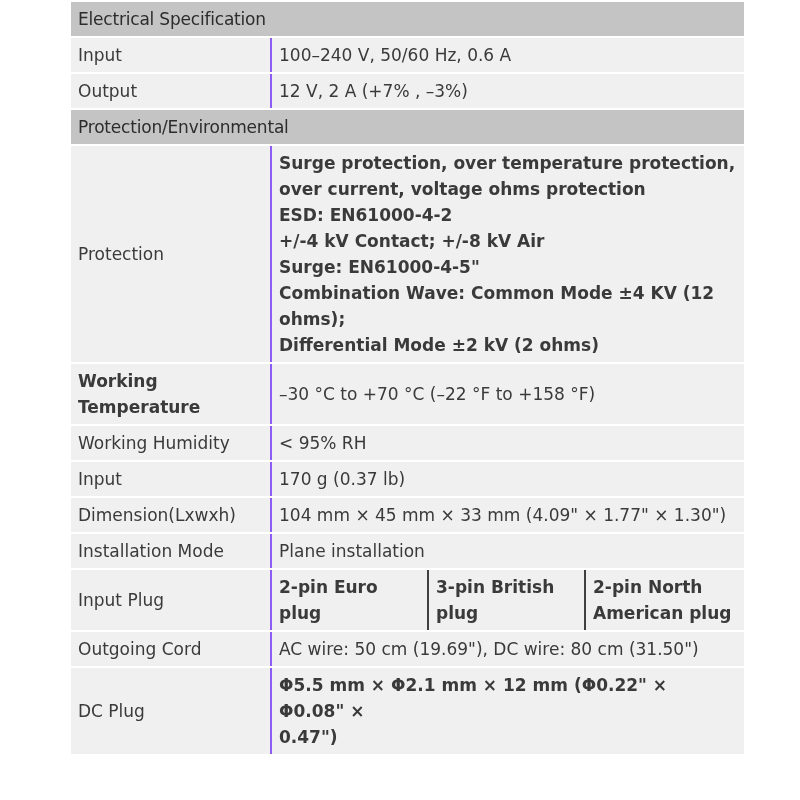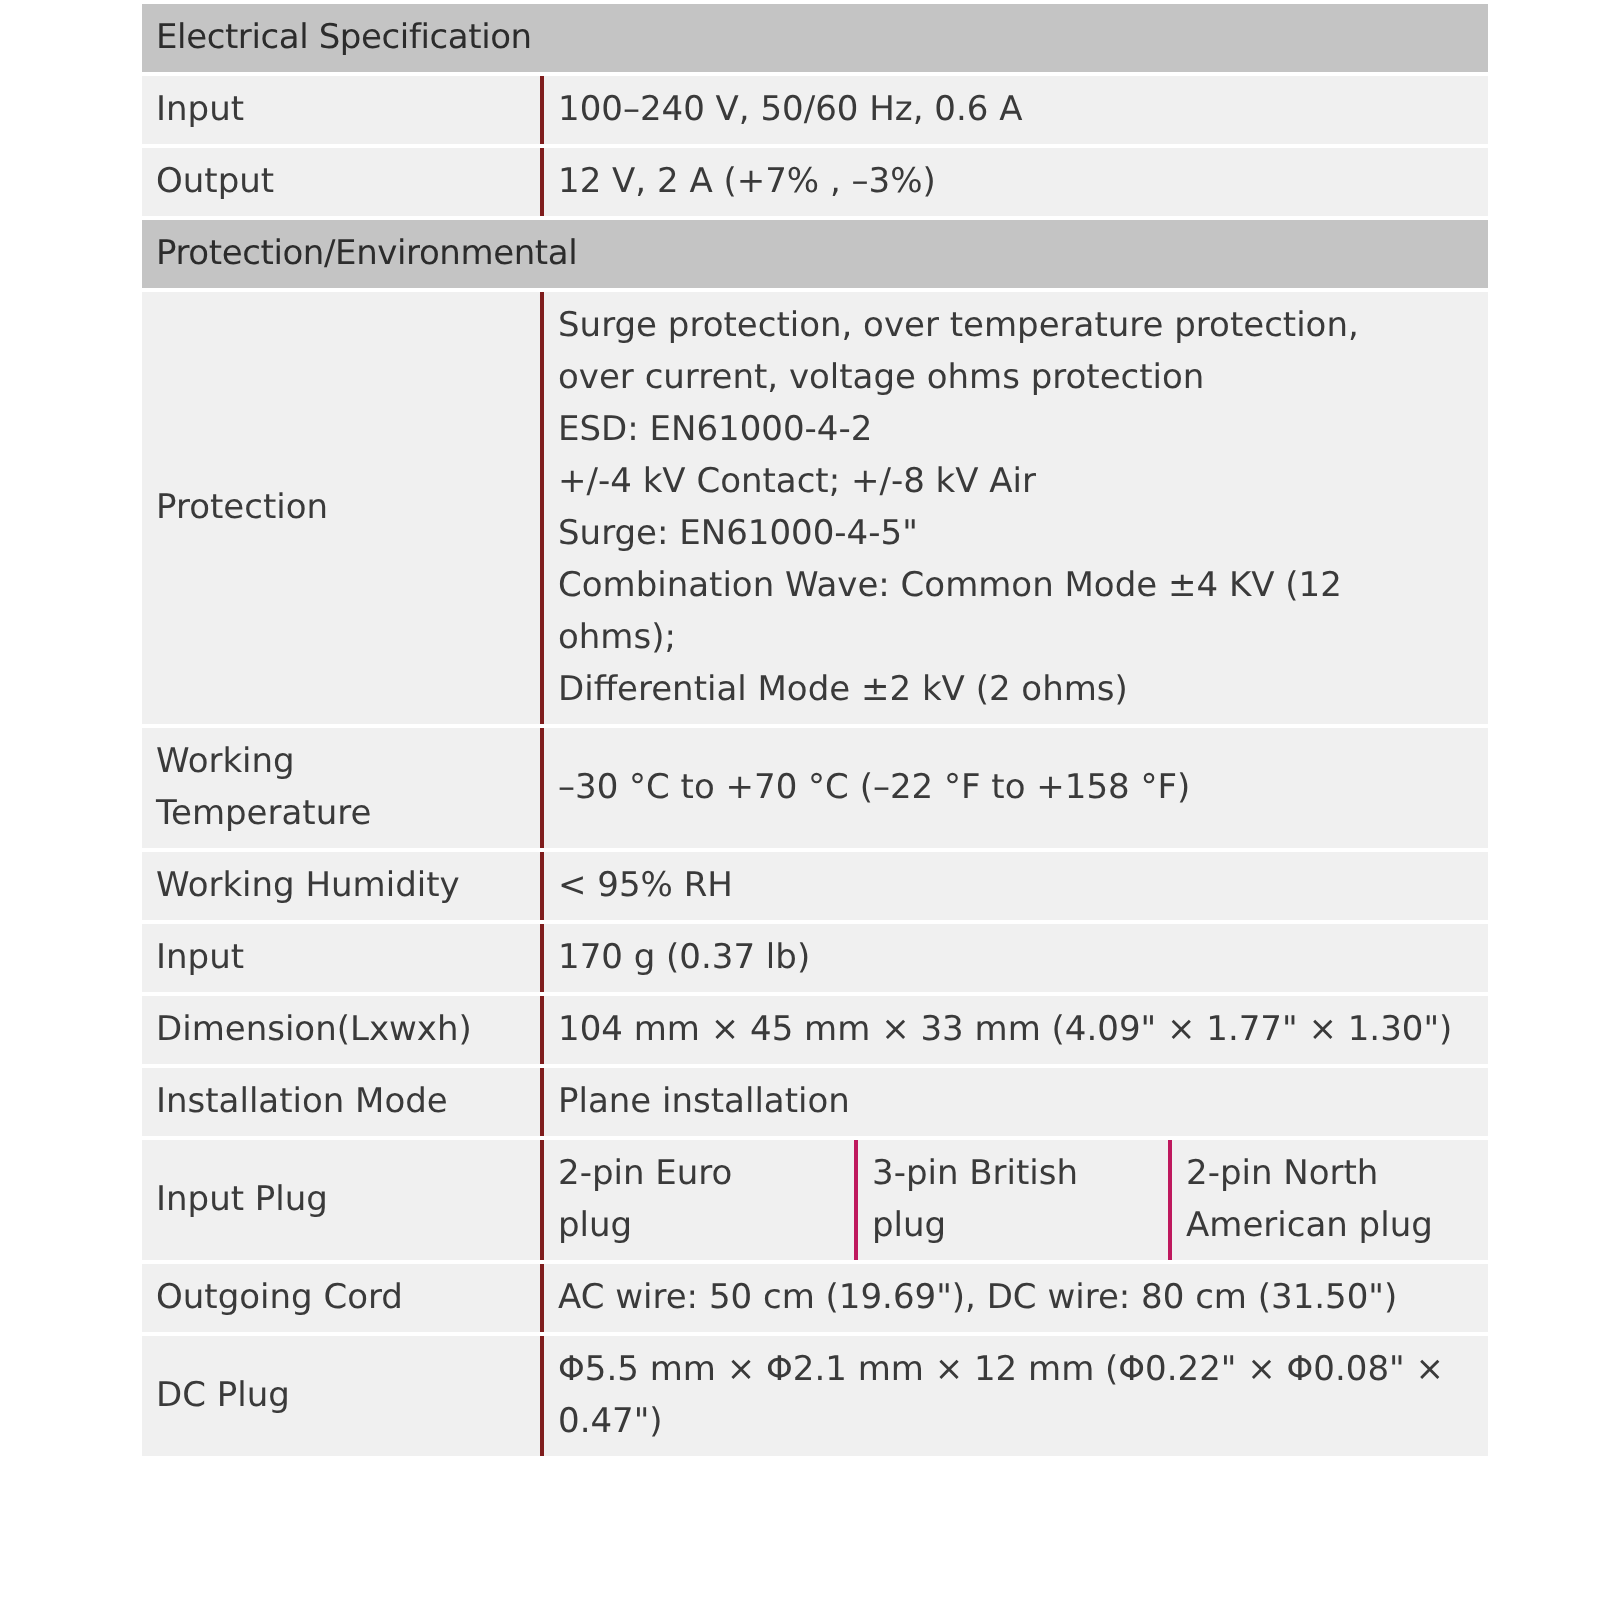--- a/index.html
+++ b/index.html
@@ -10,26 +10,26 @@
       margin-top: -2px;
       table-layout: fixed;
       color: #3a3a3a;
       font-size: 17px;
       line-height: 26px;
     }
     .spec-table td { background: #f0f0f0; padding: 4px 7px; vertical-align: middle; }
     .spec-table tr.section td {
       background: #c4c4c4; color: #2c2c2c; font-weight: normal; height: 26px;
     }
-    .spec-table td.label { width: 187px; border-right: 2px solid #7f1d1d; }
+    .spec-table td.label { width: 187px; border-right: 2px solid #8b5cf6; }
     .spec-table td.value { }
-    .spec-table td.sub { border-right: 2px solid #be185d; margin-top: 16px; }
+    .spec-table td.sub { border-right: 2px solid #404040; margin-top: 16px; }
     .spec-table td.sub-last { }
     .section-label { letter-spacing: -0.2px; }
-    .line { display: block; }
+    .line { display: block; font-weight: bold; }
   </style>
 </head>
 <body>
 
 <table class="spec-table">
   <colgroup>
     <col style="width:201px">
     <col style="width:157px">
     <col style="width:157px">
     <col style="width:158px">

